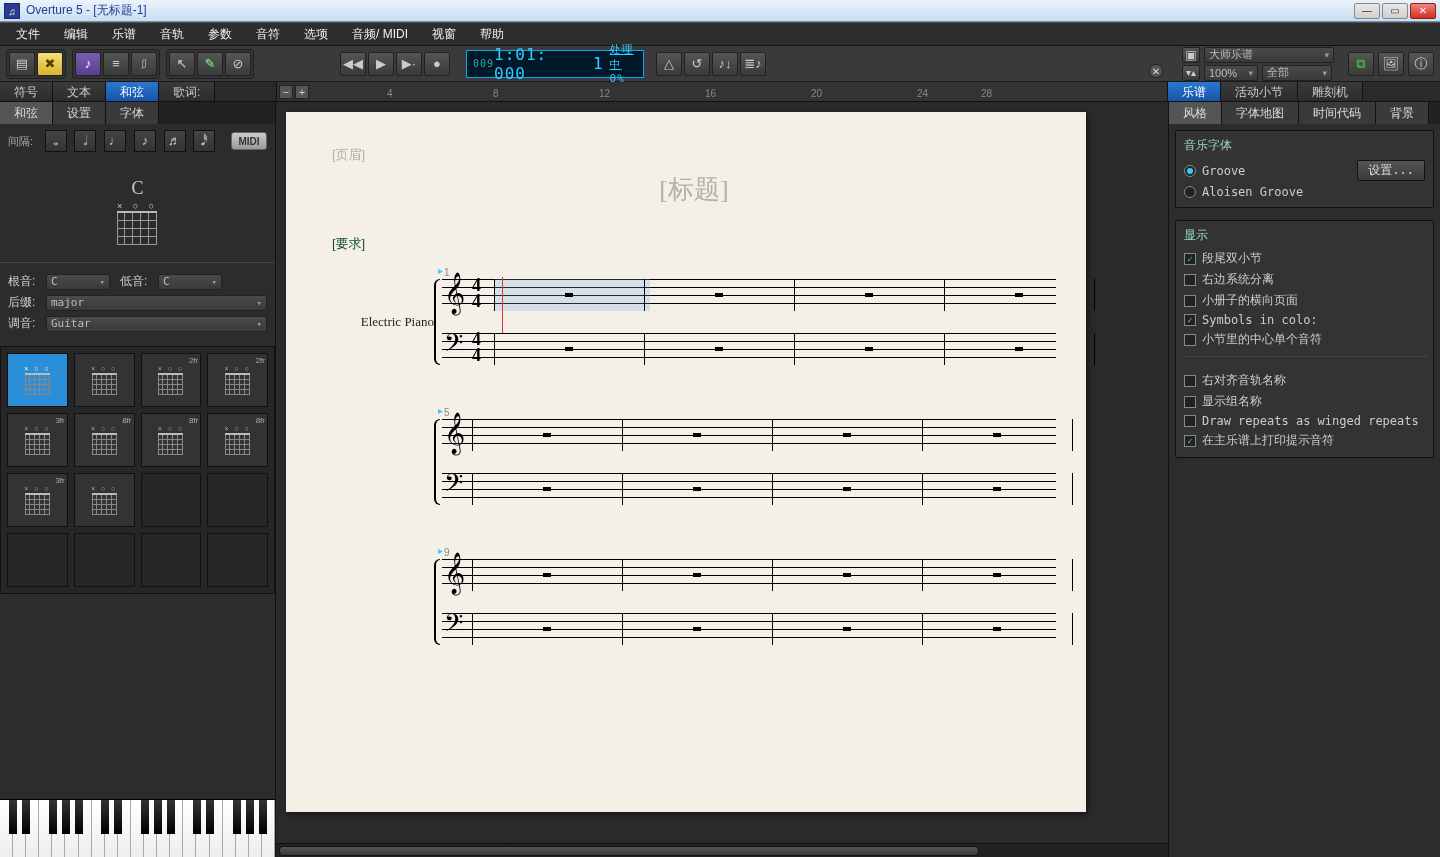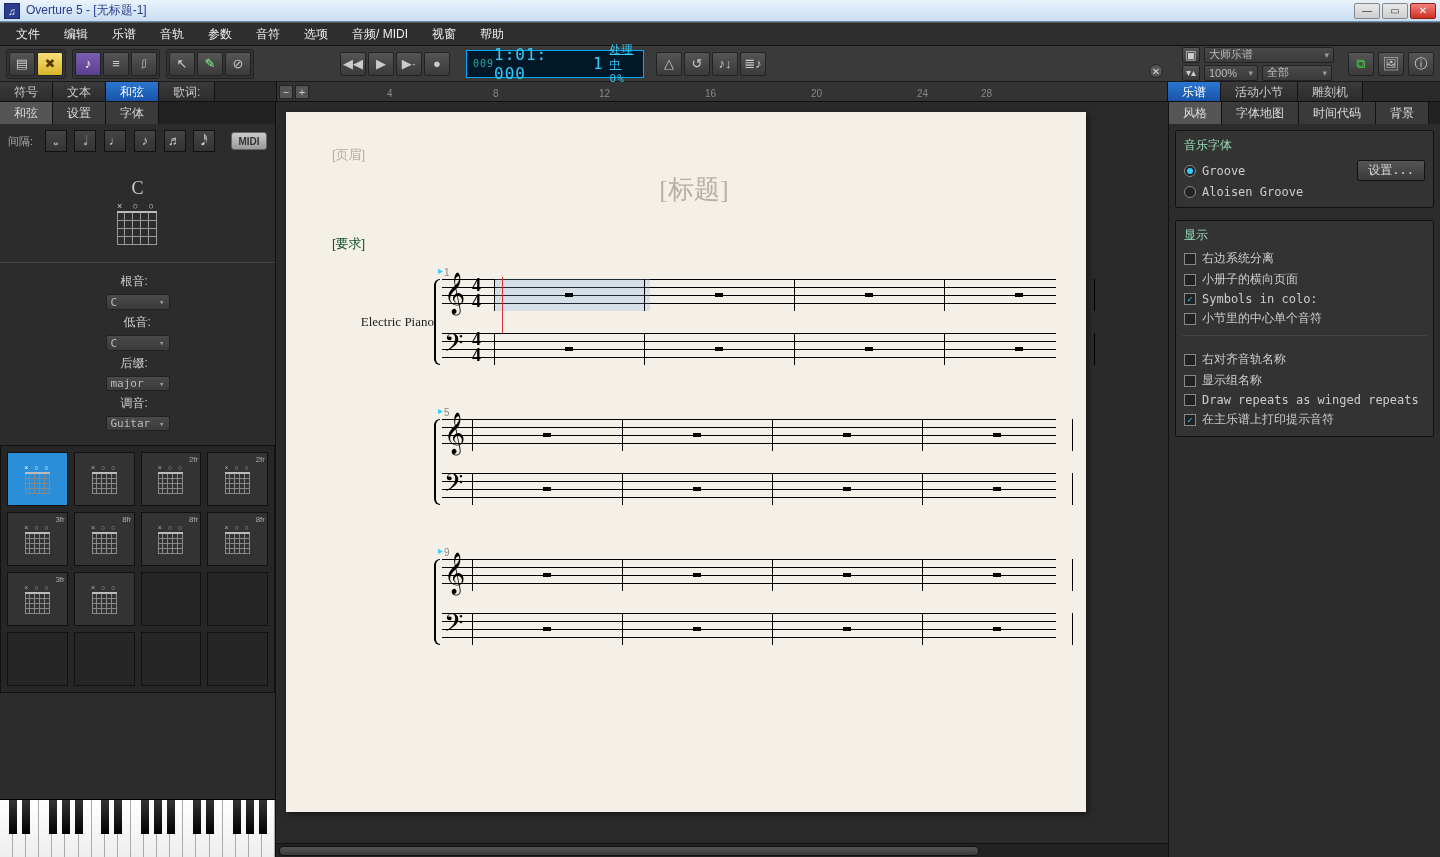--- a/index.html
+++ b/index.html
@@ -143,21 +143,21 @@
   .chord-grid .name { font-family: Georgia, serif; font-size: 18px; color: #ccc; margin-bottom: 2px; }
   .chord-grid .marks { font-size: 9px; color: #ccc; letter-spacing: 4px; }
   .fret {
     display: grid;
     grid-template-columns: repeat(5, 8px);
     grid-template-rows: repeat(4, 8px);
     border-top: 2px solid #bbb;
   }
   .fret div { border-right: 1px solid #999; border-bottom: 1px solid #999; }
   .fret div:nth-child(5n+1) { border-left: 1px solid #999; }
-  .param-row { display: flex; align-items: center; gap: 4px; margin-top: 4px; flex-direction: column; }
+  .param-row { display: flex; align-items: center; gap: 4px; margin-top: 4px; }
   .param-row .dd { min-width: 64px; font-family: monospace; font-size: 11px; }
   .param-row .lbl { width: 34px; font-size: 12px; color: #ccc; }
   .param-row.full .dd { flex: 1; }
   .chord-list {
     margin-top: 8px; padding: 6px;
     display: grid;
     grid-template-columns: repeat(4, 1fr);
     grid-auto-rows: 54px;
     gap: 6px;
     background: #262626;
@@ -920,20 +920,24 @@
             <div class="radio"></div>
             <span>Aloisen Groove</span>
           </div>
         </div>
     </div>
 
     <div class="rp-box">
       <div class="rp-head">显示</div>
       <div id="disp1">
           <div class="chk-row">
+            <div class="chk on"></div>
+            <span>段尾双小节</span>
+          </div>
+          <div class="chk-row">
             <div class="chk"></div>
             <span>右边系统分离</span>
           </div>
           <div class="chk-row">
             <div class="chk"></div>
             <span>小册子的横向页面</span>
           </div>
           <div class="chk-row">
             <div class="chk on"></div>
             <span>Symbols in colo:</span>

